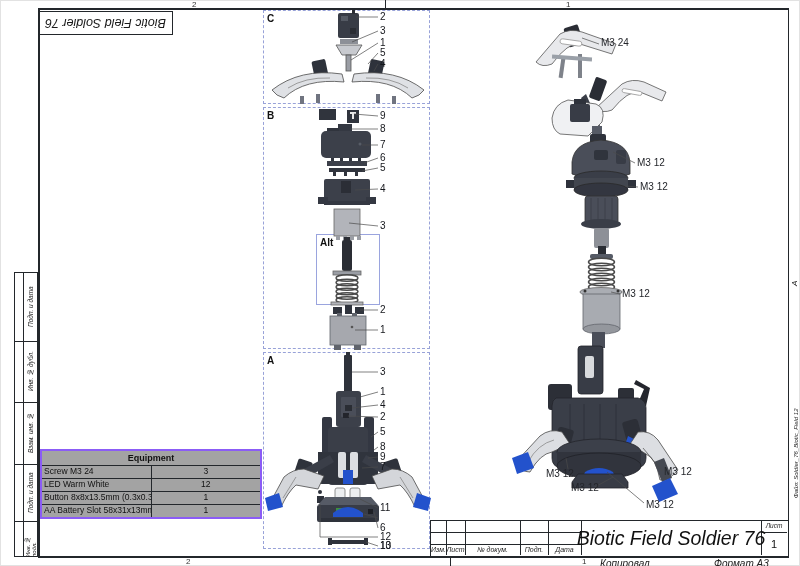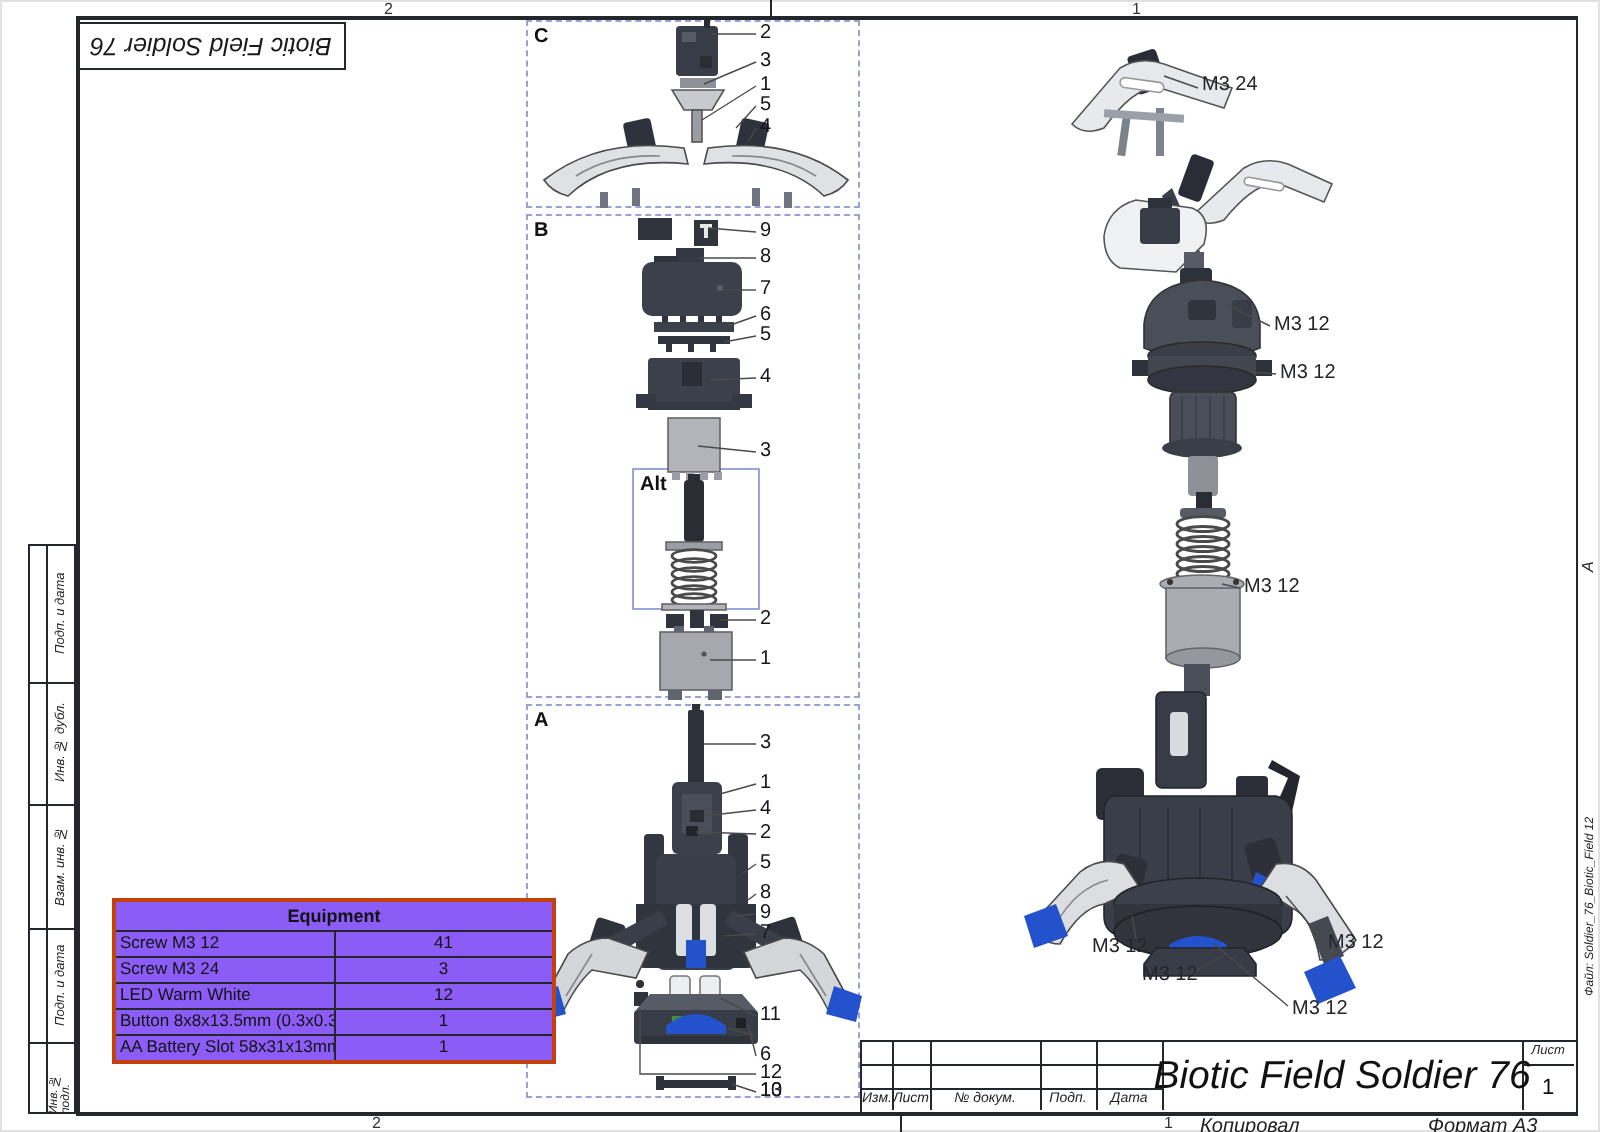--- a/index.html
+++ b/index.html
@@ -15,23 +15,23 @@
   .m3{position:absolute;font-size:10px;line-height:1;color:#24262b;z-index:6;}
   .zone{position:absolute;font-size:8px;color:#333;line-height:1;}
   .foot{position:absolute;font-size:10px;font-style:italic;color:#222;line-height:1;}
   .vtext{position:absolute;display:flex;align-items:center;justify-content:center;
          writing-mode:vertical-rl;transform:rotate(180deg);font-style:italic;color:#222;}
   .toptitle{position:absolute;left:38px;top:11px;width:135px;height:24px;box-sizing:border-box;
             border:1.4px solid #23272b;display:flex;align-items:center;justify-content:center;}
   .toptitle span{transform:rotate(180deg);font-style:italic;font-size:12.5px;white-space:nowrap;}
   #svgparts{position:absolute;left:0;top:0;z-index:4;}
   
-  .eq{position:absolute;left:56px;top:449px;width:222px;border-collapse:collapse;
-      font-size:8.5px;line-height:1.15;color:#111;z-index:6;background:#8b5cf6;
-      border:2px solid #c2410c;table-layout:fixed;}
+  .eq{position:absolute;left:40px;top:449px;width:222px;border-collapse:collapse;
+      font-size:8.5px;line-height:1.15;color:#111;z-index:6;background:#a3a3a3;
+      border:2px solid #8b5cf6;table-layout:fixed;}
   .eq td{border:1px solid #23272b;padding:0 2px;height:12px;overflow:hidden;white-space:nowrap;}
   .eq .eq-head td{font-weight:bold;text-align:center;height:14px;font-size:9px;}
   .eq .qty{width:32px;text-align:center;}
   .eq .eq-model td{height:auto;white-space:normal;padding:1px 2px;}
   
   .tb{position:absolute;left:430px;top:520px;width:359px;height:37px;box-sizing:border-box;
       border:1.6px solid #23272b;z-index:6;background:#fff;}
   .tb .ln{background:#23272b;}
   .tbcell{position:absolute;display:flex;align-items:center;justify-content:center;
           font-style:italic;font-size:7px;color:#222;line-height:1;}
@@ -366,24 +366,20 @@
   <span class="m3" style="left:571px;top:483px;">M3 12</span>
   <span class="m3" style="left:664px;top:467px;">M3 12</span>
   <span class="m3" style="left:646px;top:500px;">M3 12</span>
 
   <table class="eq">
     <tbody>
         <tr class="eq-head">
       <td colspan="2">Equipment</td>
     </tr>
     <tr>
-      <td>Screw M3 12</td>
-      <td class="qty">41</td>
-    </tr>
-    <tr>
       <td>Screw M3 24</td>
       <td class="qty">3</td>
     </tr>
     <tr>
       <td>LED Warm White</td>
       <td class="qty">12</td>
     </tr>
     <tr>
       <td>Button 8x8x13.5mm (0.3x0.3x0.5")</td>
       <td class="qty">1</td>

